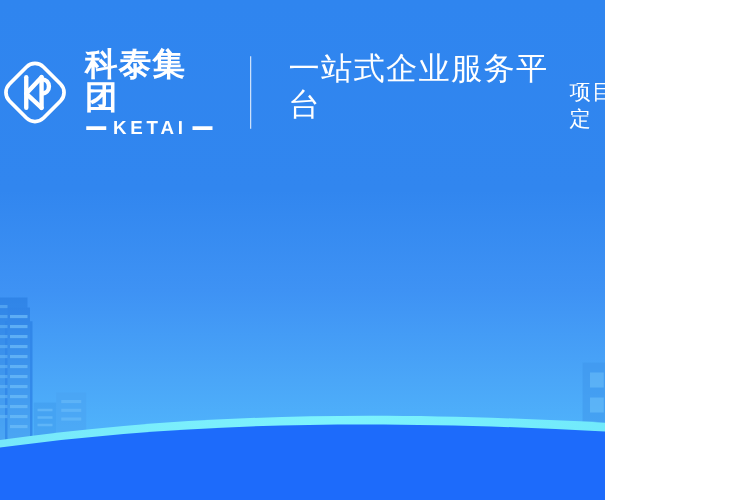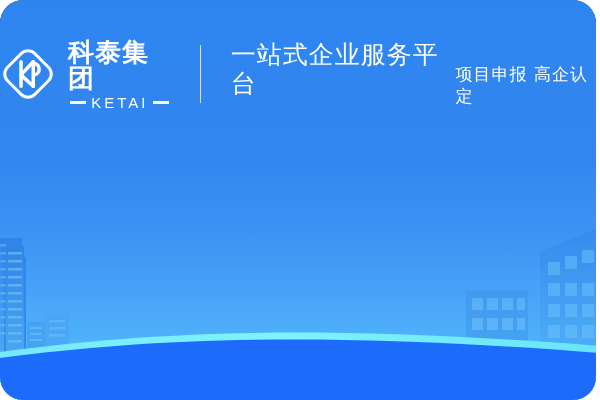--- a/index.html
+++ b/index.html
@@ -2,27 +2,26 @@
 <html><head>
 <meta charset="utf-8">
 <style>
   html, body {
     margin: 0;
     padding: 0;
     background: #ffffff;
   }
   #banner {
     position: relative;
-    width: 596px;
+    width: 484px;
     height: 400px;
     overflow: hidden;
     font-family: "Liberation Sans", "DejaVu Sans", sans-serif;
     background: #404040;
     user-select: none;
-    border-radius: 23px;
   }
   
   .bg-base {
     position: absolute;
     inset: 0;
     background: linear-gradient(180deg,
         #2f85ef 0%,
         #3186ef 38%,
         #3e92f4 58%,
         #4aa6f8 76%,
@@ -80,21 +79,21 @@
   }
   .logo-dash {
     display: block;
     width: 16px;
     height: 3px;
     background: #ffffff;
   }
   .logo-en {
     color: #ffffff;
     font-size: 15px;
-    font-weight: normal;
+    font-weight: bold;
     letter-spacing: 3px;
     font-family: "Liberation Sans", sans-serif;
     text-align: center;
   }
   .divider {
     width: 1px;
     height: 58px;
     background: rgba(255,255,255,0.75);
     margin: 0 18px 0 16px;
     flex: 0 0 auto;

